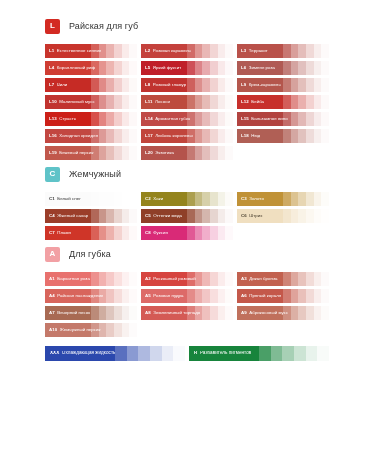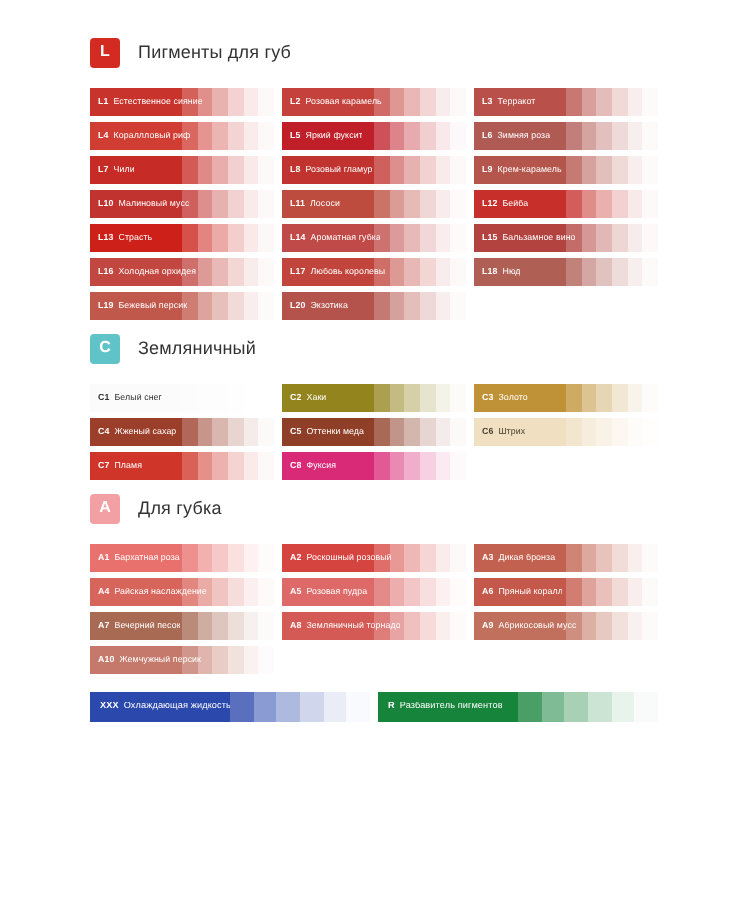--- a/index.html
+++ b/index.html
@@ -53,21 +53,21 @@
 </style>
 </head>
 <body>
 
 <div class="page">
 
   <div class="sections-root">
       <div class="section">
         <div class="section-head">
           <div class="badge" style="background: rgb(211, 42, 34);">L</div>
-          <div class="section-title">Пигменты для губ</div>
+          <div class="section-title">Райская для губ</div>
         </div>
         <div class="grid">
           <div class="swatch">
             <div class="ramp">
               <span style="background: rgb(200, 52, 44);"></span>
               <span style="background: rgb(200, 52, 44);"></span>
               <span style="background: rgb(200, 52, 44);"></span>
               <span style="background: rgb(200, 52, 44);"></span>
               <span style="background: rgb(200, 52, 44);"></span>
               <span style="background: rgb(200, 52, 44);"></span>
@@ -401,21 +401,21 @@
               <span style="background: rgb(248, 238, 237);"></span>
               <span style="background: rgb(253, 250, 250);"></span>
             </div>
             <div class="swatch-label" style="color: rgb(255, 255, 255);"><span class="swatch-code">L20</span><span>Экзотика</span></div>
           </div>
         </div>
       </div>
       <div class="section">
         <div class="section-head">
           <div class="badge" style="background: rgb(95, 195, 200);">C</div>
-          <div class="section-title">Земляничный</div>
+          <div class="section-title">Жемчужный</div>
         </div>
         <div class="grid">
           <div class="swatch">
             <div class="ramp">
               <span style="background: rgb(251, 251, 251);"></span>
               <span style="background: rgb(251, 251, 251);"></span>
               <span style="background: rgb(251, 251, 251);"></span>
               <span style="background: rgb(251, 251, 251);"></span>
               <span style="background: rgb(251, 251, 251);"></span>
               <span style="background: rgb(251, 251, 251);"></span>

